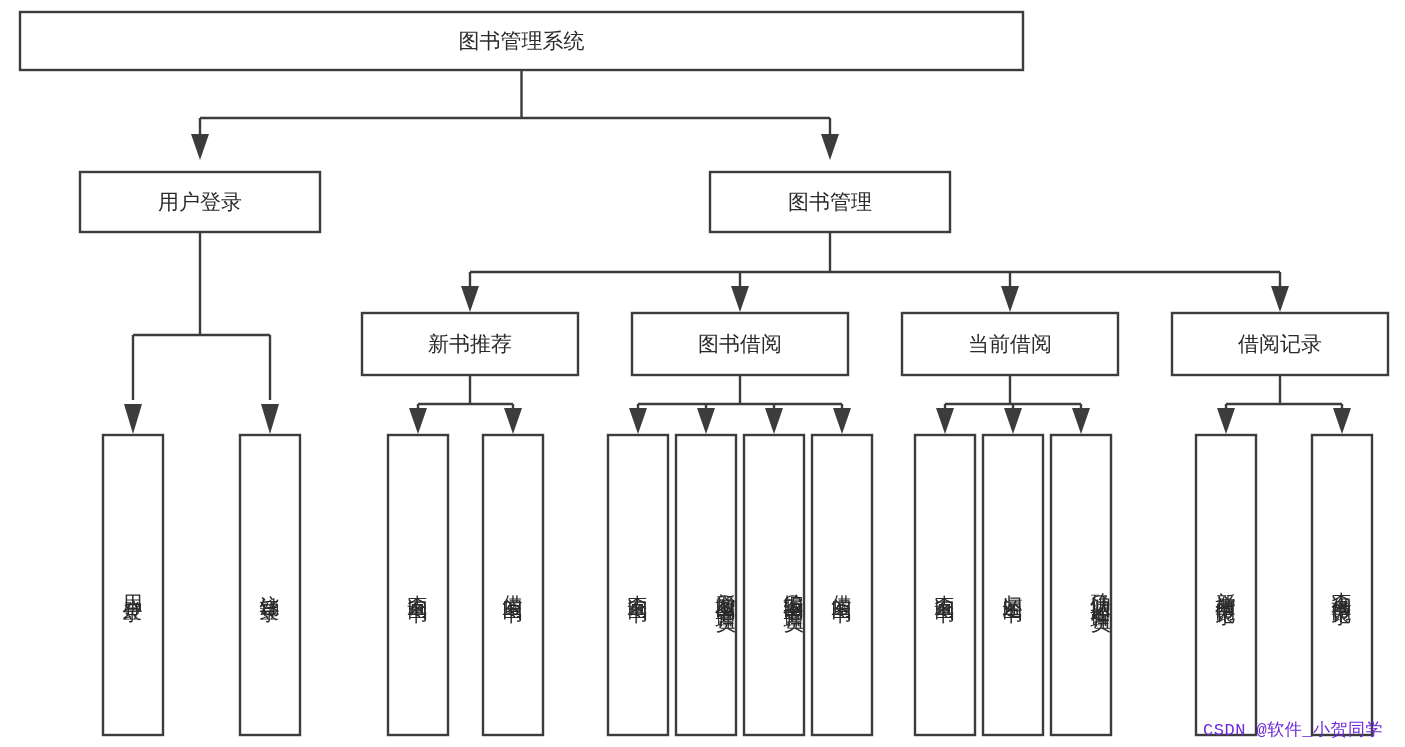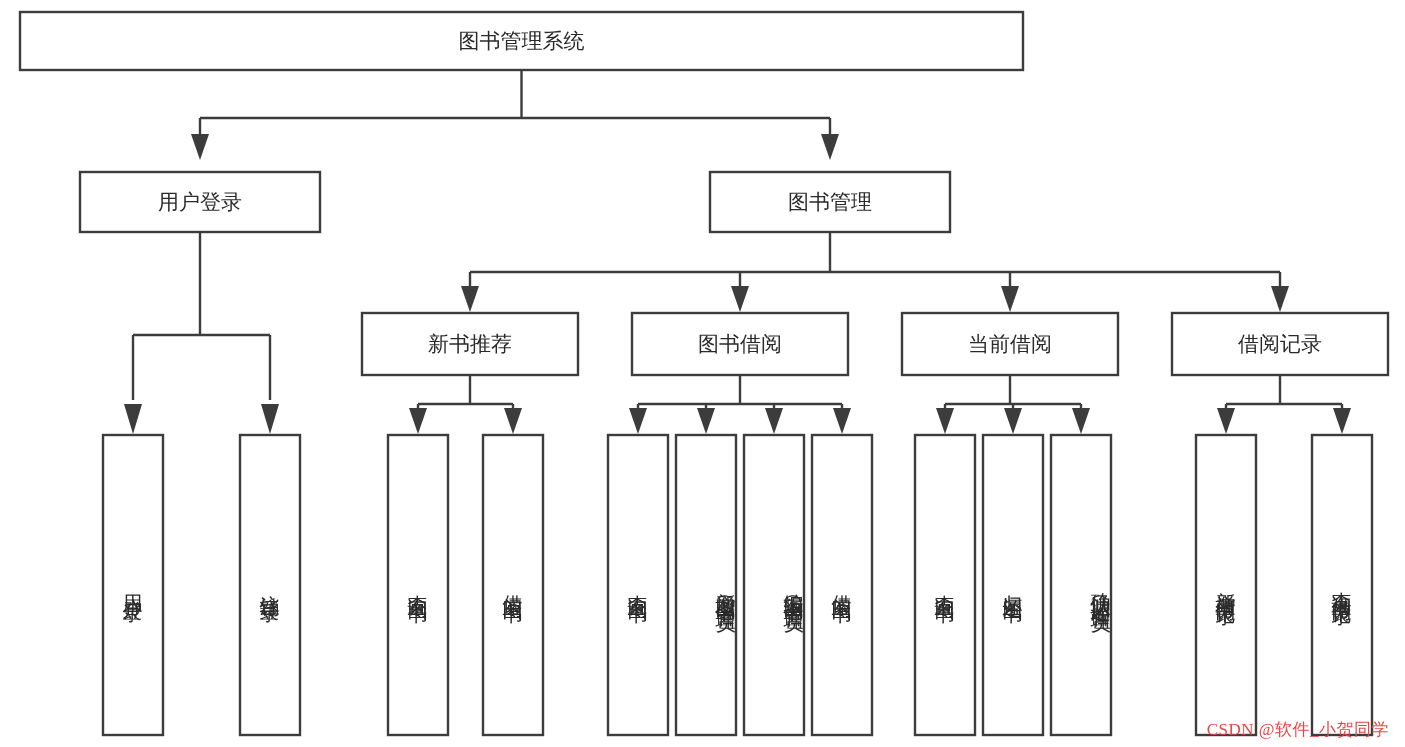--- a/index.html
+++ b/index.html
@@ -58,25 +58,25 @@
     letter-spacing: 3px;
     color: #2a2a2a;
     display: flex;
     align-items: center;
     justify-content: center;
     white-space: nowrap;
     pointer-events: none;
   }
   .watermark {
     position: absolute;
-    right: 16px;
+    right: 22px;
     bottom: 6px;
-    font-family: Liberation Serif, serif;
+    font-family: Liberation Mono, monospace;
     font-size: 17px;
-    color: #ef4444;
+    color: #6d28d9;
     letter-spacing: 0.5px;
     white-space: nowrap;
   }
 </style>
 </head>
 <body>
 
 <div id="diagram-root">
 
   <svg id="flow" viewBox="0 0 1405 747" xmlns="http://www.w3.org/2000/svg">

